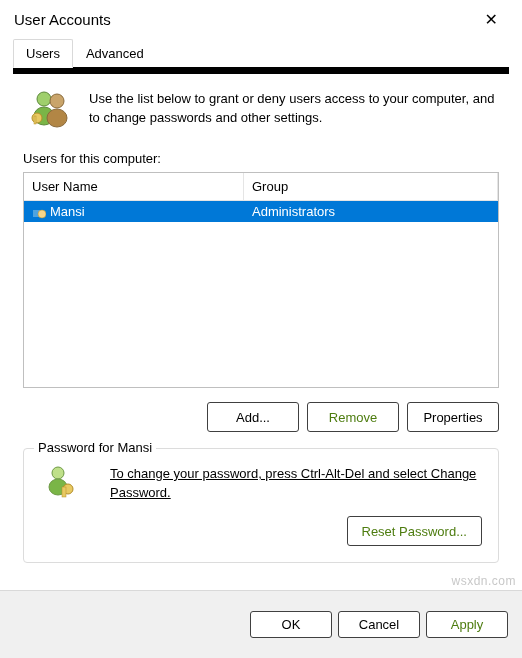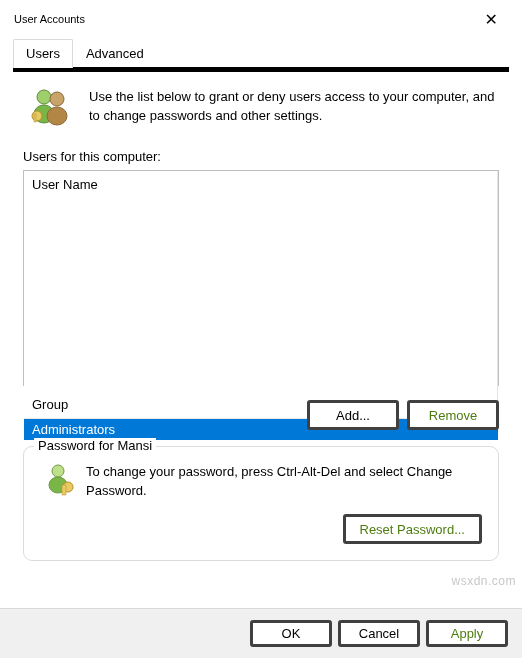--- a/index.html
+++ b/index.html
@@ -17,30 +17,30 @@
       color: #000;
     }
     .titlebar {
       display: flex;
       align-items: center;
       justify-content: space-between;
       height: 38px;
       padding: 0 14px 0 14px;
     }
     .titlebar-title {
-      font-size: 11px;
+      font-size: 15px;
     }
     .close-x {
       font-size: 16px;
       color: #000;
       padding: 4px 10px;
     }
     .tabs {
       display: flex;
-      border-bottom: 5px solid #000000;
+      border-bottom: 7px solid #000000;
       margin: 0 13px;
       position: relative;
     }
     .tab {
       padding: 6px 12px 6px 12px;
       border: 1px solid transparent;
       cursor: default;
       position: relative;
       top: 1px;
     }
@@ -69,21 +69,20 @@
     }
     .list-box {
       border: 1px solid #BFBFBF;
       height: 216px;
       margin-bottom: 14px;
     }
     .list-header {
       display: flex;
       background: #fff;
       border-bottom: 1px solid #e5e5e5;
-      flex-direction: column;
     }
     .list-header .col {
       padding: 6px 8px;
       border-right: 1px solid #e5e5e5;
     }
     .col-user { flex: 0 0 220px; }
     .col-group { flex: 1; }
     .list-row {
       display: flex;
       background: #0078d7;
@@ -102,64 +101,65 @@
     }
     .button-row {
       display: flex;
       justify-content: flex-end;
       gap: 8px;
       margin-bottom: 16px;
     }
     .btn {
       min-width: 92px;
       height: 30px;
-      border: 3px solid #404040;
+      border: 1px solid #404040;
       background: #fff;
       border-radius: 3px;
       padding: 0 14px;
       cursor: default;
       font-size: 13px;
     }
     .btn:disabled, .btn.disabled {
       color: #4d7c0f;
     }
     .fieldset {
       border: 1px solid #dcdcdc;
-      border-radius: 9px;
+      border-radius: 4px;
       padding: 14px 16px 16px 16px;
       position: relative;
       margin-top: 8px;
     }
     .fieldset-legend {
       position: absolute;
       top: -9px;
       left: 10px;
       background: #fff;
       padding: 0 4px;
       font-size: 13px;
     }
     .pw-row {
       display: flex;
-      gap: 6px;
+      gap: 30px;
+      text-decoration: underline;
     }
     .pw-text {
       line-height: 1.45;
       padding-top: 2px;
     }
     .pw-btn-row {
       display: flex;
       justify-content: flex-end;
       margin-top: 12px;
     }
     .bottom-bar {
       position: absolute;
       bottom: 0;
       left: 0;
       right: 0;
-      height: 50px;
+      height: 68px;
       background: #f0f0f0;
       border-top: 1px solid #d9d9d9;
       display: flex;
       justify-content: flex-end;
       align-items: center;
       gap: 6px;
       padding-right: 14px;
     }
     .bottom-bar .btn {
       min-width: 82px;
@@ -205,29 +205,39 @@
   </div>
 
   <div class="section-label">Users for this computer:</div>
 
   <div class="list-box">
     <div class="list-header">
       <div class="col col-user">User Name</div>
       <div class="col col-group">Group</div>
     </div>
     <div class="list-row">
+      <div class="col col-user">
+        <span class="user-mini-icon">
+          <svg width="14" height="14" viewBox="0 0 14 14">
+            <rect x="1" y="5" width="10" height="7" fill="#4da3e0"></rect>
+            <circle cx="10" cy="9" r="4" fill="#f5d58a" stroke="#b38e2a" stroke-width="0.5"></circle>
+          </svg>
+        </span>
+        <span>Mansi</span>
+      </div>
       <div class="col col-group">
         <span>Administrators</span>
       </div>
     </div>
   </div>
 
   <div class="button-row">
     <button class="btn">Add...</button>
     <button class="btn disabled" disabled="">Remove</button>
+    <button class="btn">Properties</button>
   </div>
 
   <div class="fieldset">
     <div class="fieldset-legend">Password for Mansi</div>
     <div class="pw-row">
       <span>
         <svg width="40" height="38" viewBox="0 0 40 38">
           <circle cx="18" cy="10" r="6" fill="#bfe08a" stroke="#6e9a46" stroke-width="1"></circle>
           <ellipse cx="18" cy="24" rx="9" ry="8" fill="#7ab547" stroke="#6e9a46" stroke-width="1"></ellipse>
           <circle cx="28" cy="26" r="5" fill="#e8c962" stroke="#b38e2a" stroke-width="1"></circle>

